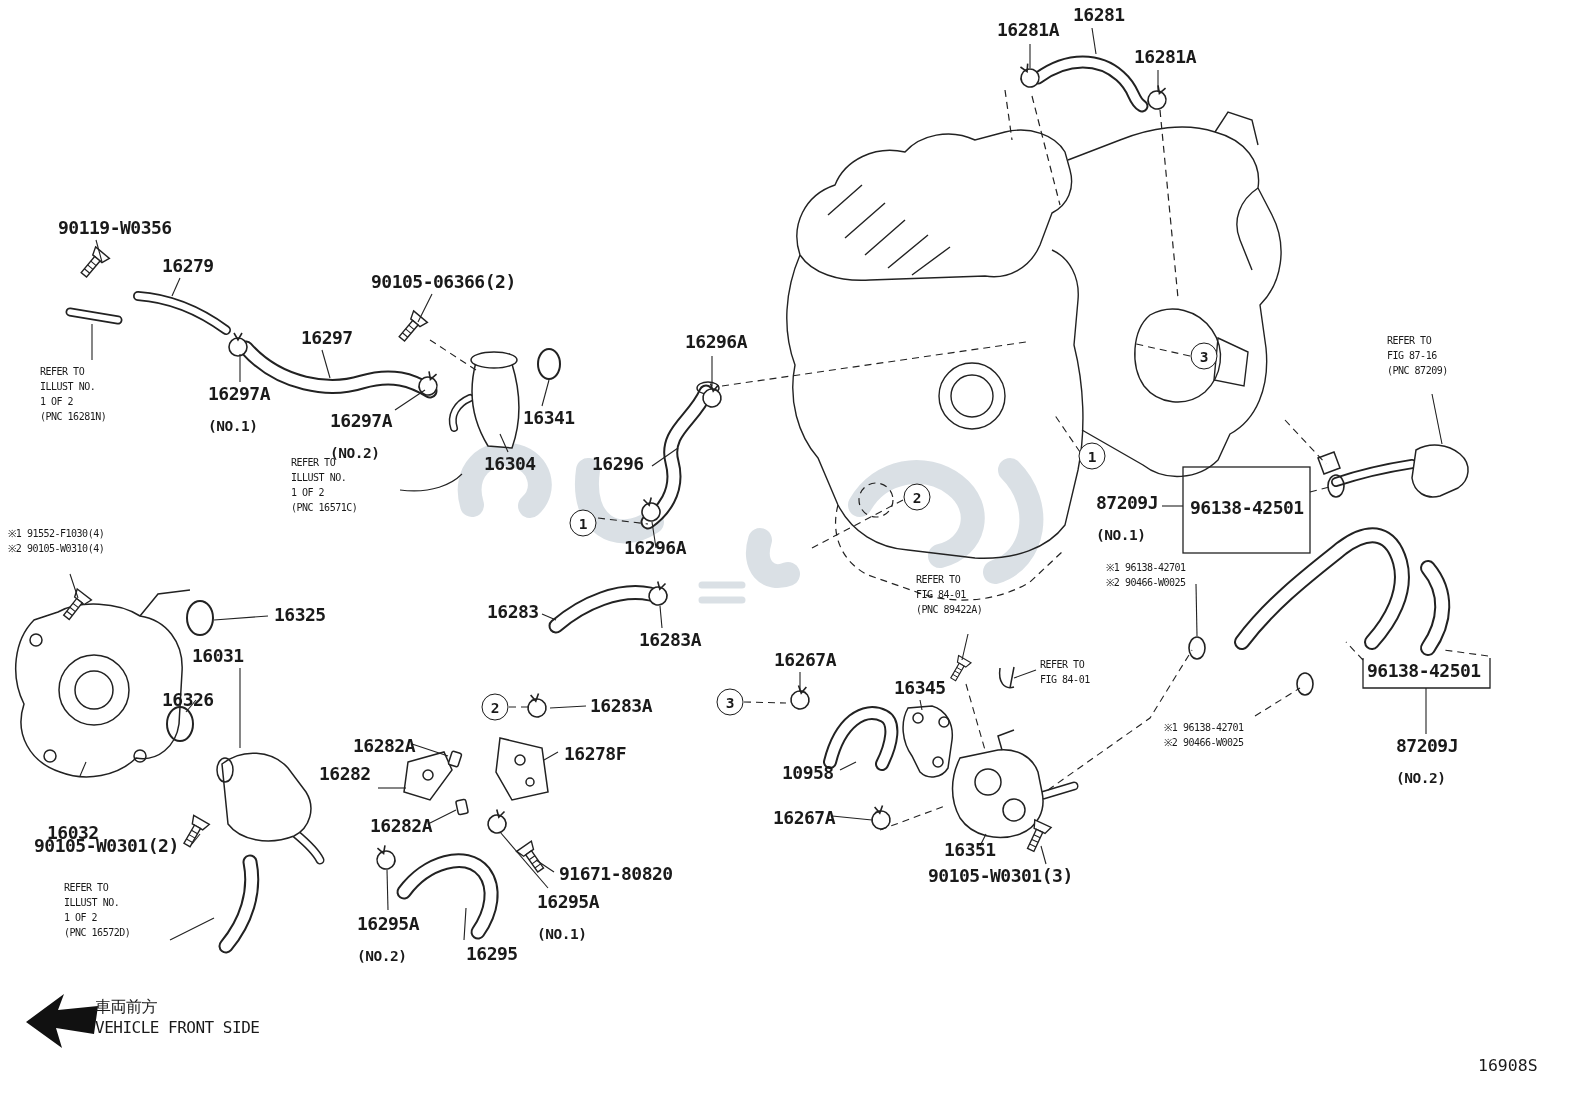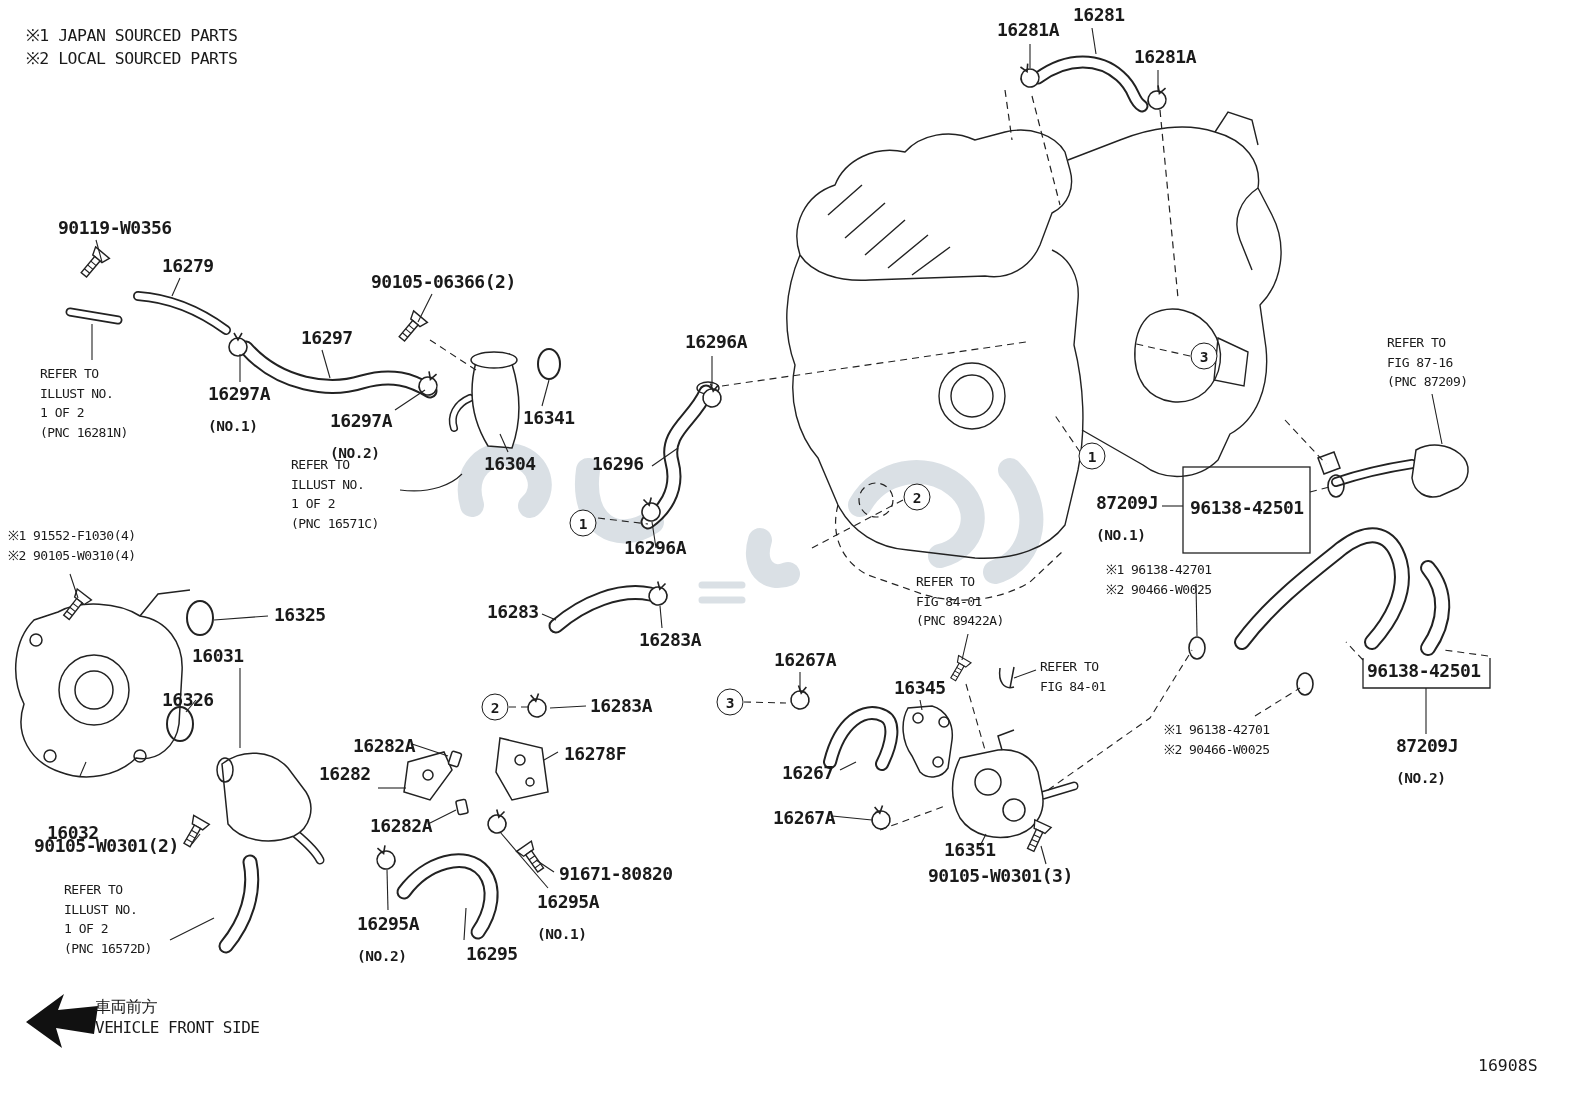--- a/index.html
+++ b/index.html
@@ -5,21 +5,21 @@
   * { margin:0; padding:0; box-sizing:border-box; }
   html,body { background:#ffffff; }
   body { font-family:"DejaVu Sans Mono","Liberation Mono",monospace; color:#1a1a1a; }
   .canvas { position:relative; width:1592px; height:1099px; background:#fff; overflow:hidden; }
   .art { position:absolute; left:0; top:0; }
 
   .plabel { position:absolute; white-space:pre; line-height:1.15; color:#1a1a1a; }
   .plabel .main { font-size:18px; font-weight:700; letter-spacing:-0.5px; }
   .plabel .sub  { font-size:14.5px; font-weight:700; margin-top:13px; letter-spacing:-0.5px; }
   .plabel.ref  { font-weight:400; }
-  .plabel.ref div { font-size:13px; line-height:1.5; letter-spacing:-0.5px; }
+  .plabel.ref div { font-size:10px; line-height:1.5; letter-spacing:-0.5px; }
 
   .callout { position:absolute; width:27px; height:27px; border:1.7px solid #1a1a1a; border-radius:50%;
              background:#fff; display:flex; align-items:center; justify-content:center;
              font-size:14.5px; font-weight:700; transform:translate(-50%,-50%); }
 
   .notes { position:absolute; left:26px; top:24px; font-size:16.5px; line-height:1.4; letter-spacing:-0.5px; }
   .front { position:absolute; left:95px; top:997px; font-size:16px; line-height:1.3; letter-spacing:-0.5px; }
   .code  { position:absolute; left:1478px; top:1056px; font-size:16.5px; }
 </style>
 </head>
@@ -260,24 +260,20 @@
       <path d="M966,684 L985,750"></path>
       <path d="M1255,716 L1300,688"></path>
       <path d="M880,830 L945,806"></path>
     </g>
 
     <g>
       <polygon points="26,1022 64,994 58,1010 98,1006 94,1034 56,1028 62,1048" fill="#111"></polygon>
     </g>
   </svg>
 
-  <div class="notes">
-    <div>※1  JAPAN SOURCED PARTS</div>
-    <div>※2  LOCAL SOURCED PARTS</div>
-  </div>
 
   <div id="labels">
       <div class="plabel" style="left: 58px; top: 218px;"><div class="main">90119-W0356</div></div>
       <div class="plabel" style="left: 162px; top: 256px;"><div class="main">16279</div></div>
       <div class="plabel" style="left: 371px; top: 272px;"><div class="main">90105-06366(2)</div></div>
       <div class="plabel" style="left: 301px; top: 328px;"><div class="main">16297</div></div>
       <div class="plabel" style="left: 208px; top: 384px;"><div class="main">16297A</div><div class="sub">(NO.1)</div></div>
       <div class="plabel" style="left: 330px; top: 411px;"><div class="main">16297A</div><div class="sub">(NO.2)</div></div>
       <div class="plabel" style="left: 523px; top: 408px;"><div class="main">16341</div></div>
       <div class="plabel" style="left: 484px; top: 454px;"><div class="main">16304</div></div>
@@ -298,21 +294,21 @@
       <div class="plabel ref" style="left: 64px; top: 880px;"><div>REFER TO</div><div>ILLUST NO.</div><div>1 OF 2</div><div>(PNC 16572D)</div></div>
       <div class="plabel" style="left: 353px; top: 736px;"><div class="main">16282A</div></div>
       <div class="plabel" style="left: 319px; top: 764px;"><div class="main">16282</div></div>
       <div class="plabel" style="left: 370px; top: 816px;"><div class="main">16282A</div></div>
       <div class="plabel" style="left: 564px; top: 744px;"><div class="main">16278F</div></div>
       <div class="plabel" style="left: 357px; top: 914px;"><div class="main">16295A</div><div class="sub">(NO.2)</div></div>
       <div class="plabel" style="left: 466px; top: 944px;"><div class="main">16295</div></div>
       <div class="plabel" style="left: 537px; top: 892px;"><div class="main">16295A</div><div class="sub">(NO.1)</div></div>
       <div class="plabel" style="left: 559px; top: 864px;"><div class="main">91671-80820</div></div>
       <div class="plabel" style="left: 774px; top: 650px;"><div class="main">16267A</div></div>
-      <div class="plabel" style="left: 782px; top: 763px;"><div class="main">16267</div></div>
+      <div class="plabel" style="left: 782px; top: 763px;"><div class="main">10958</div></div>
       <div class="plabel" style="left: 773px; top: 808px;"><div class="main">16267A</div></div>
       <div class="plabel" style="left: 894px; top: 678px;"><div class="main">16345</div></div>
       <div class="plabel" style="left: 944px; top: 840px;"><div class="main">16351</div></div>
       <div class="plabel" style="left: 928px; top: 866px;"><div class="main">90105-W0301(3)</div></div>
       <div class="plabel ref" style="left: 916px; top: 572px;"><div>REFER TO</div><div>FIG 84-01</div><div>(PNC 89422A)</div></div>
       <div class="plabel ref" style="left: 1040px; top: 657px;"><div>REFER TO</div><div>FIG 84-01</div></div>
       <div class="plabel" style="left: 997px; top: 20px;"><div class="main">16281A</div></div>
       <div class="plabel" style="left: 1073px; top: 5px;"><div class="main">16281</div></div>
       <div class="plabel" style="left: 1134px; top: 47px;"><div class="main">16281A</div></div>
       <div class="plabel ref" style="left: 1387px; top: 333px;"><div>REFER TO</div><div>FIG 87-16</div><div>(PNC 87209)</div></div>

